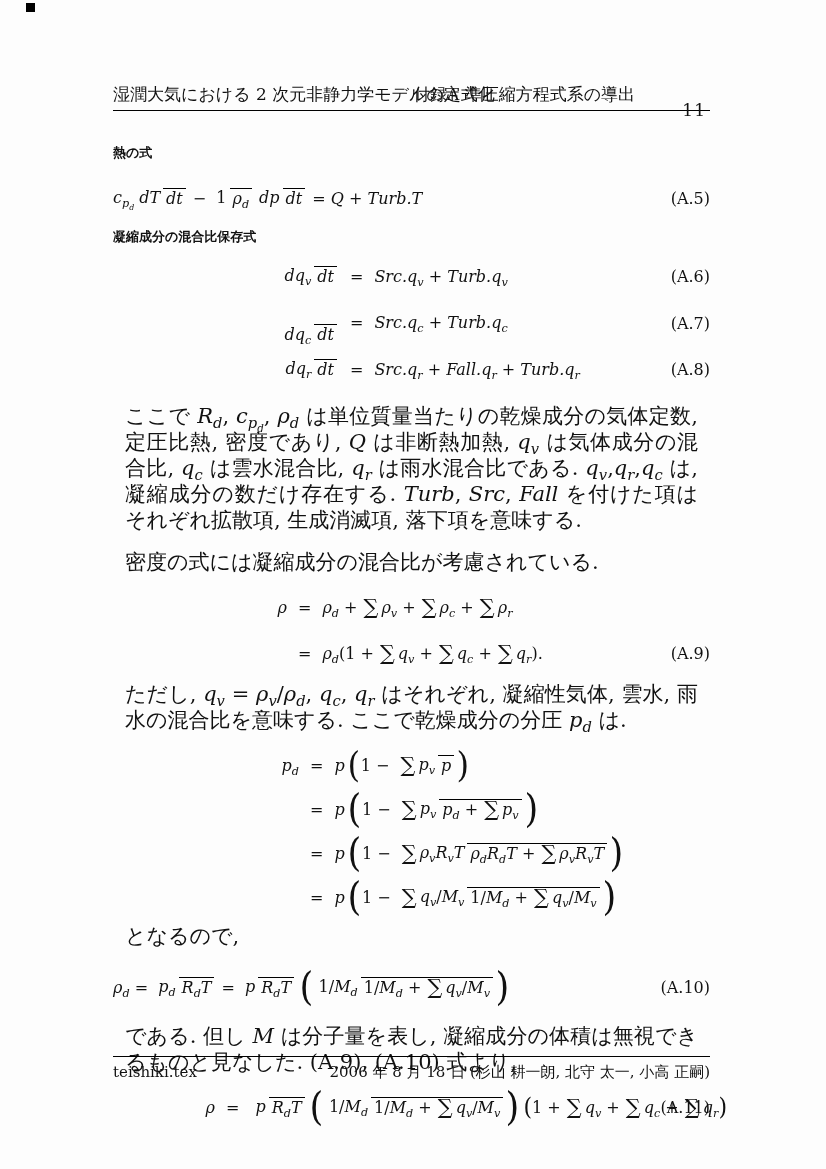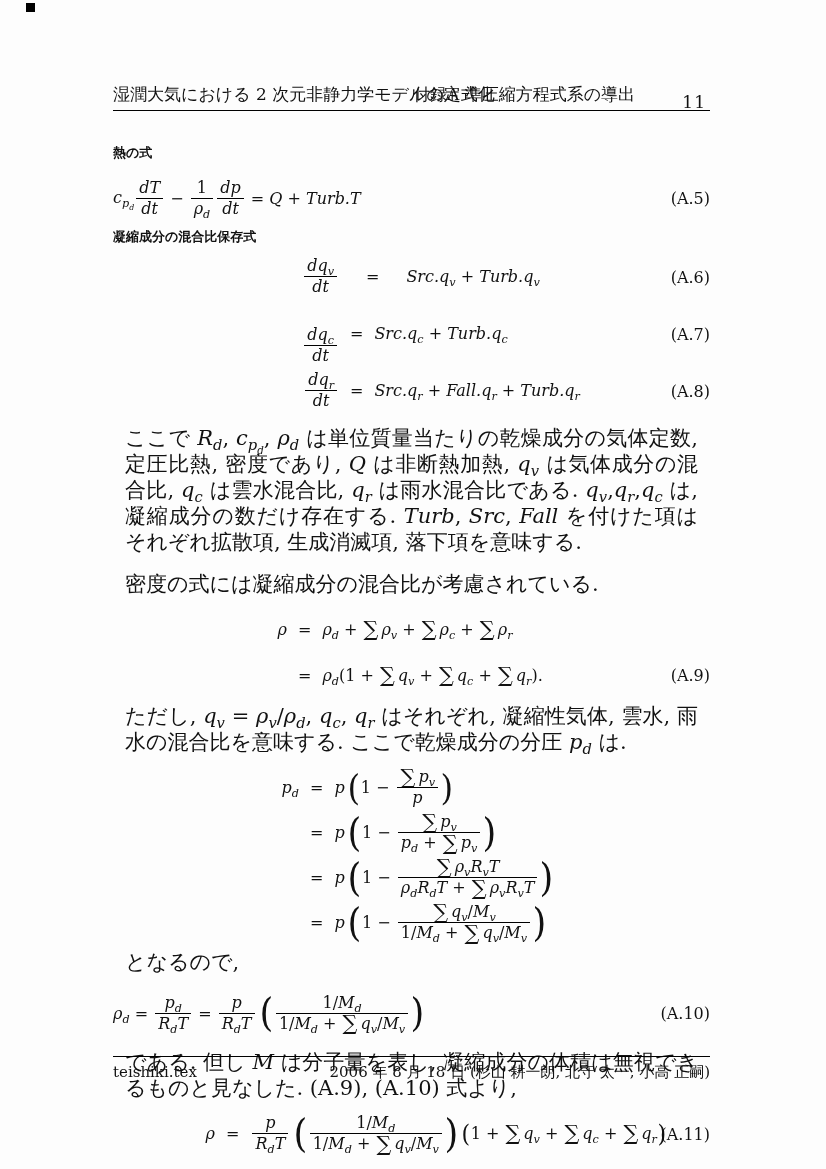--- a/index.html
+++ b/index.html
@@ -7,21 +7,21 @@
     width:826px;height:1169px;background:#fdfdfd;color:#111;
     font-family:"DejaVu Serif","Liberation Serif",serif;
     position:relative;overflow:hidden;font-size:16px;
   }
   .corner-mark{position:absolute;left:26px;top:3px;width:9px;height:9px;background:#000}
   
   .pageheader{position:absolute;left:113px;top:83px;width:597px;height:27px;
     border-bottom:1.2px solid #000;font-size:17px;line-height:22px}
   .runtitle{position:absolute;left:0;top:0;white-space:nowrap}
   .sectitle{position:absolute;left:300px;top:0;white-space:nowrap}
-  .pagenum{position:absolute;right:4px;top:8px;letter-spacing:1px}
+  .pagenum{position:absolute;right:4px;top:16px;letter-spacing:1px}
   
   .pagefooter{position:absolute;left:113px;top:1056px;width:597px;
     border-top:1.2px solid #000;padding-top:5px;display:flex;
     justify-content:space-between;font-size:15px;line-height:20px}
   
   .content{position:absolute;left:113px;top:0;width:597px;padding-top:142px}
   .h{font-family:"DejaVu Sans","Liberation Sans",sans-serif;font-weight:bold;
      font-size:13px;line-height:22px}
   .par{margin:12px;font-size:21px;line-height:26px;text-align:justify}
   .mi{font-style:italic}
@@ -30,21 +30,21 @@
   
   .eqrow{position:relative;display:flex;justify-content:flex-start;align-items:center}
   .eqbody{display:inline-flex;align-items:center}
   .eqnum{position:absolute;right:0;top:50%;transform:translateY(-50%);font-style:normal}
   .eqalign{display:flex;flex-direction:column;gap:4px}
   .arow{position:relative;display:flex;align-items:center;min-height:40px}
   .arow .lhs{display:inline-flex;justify-content:flex-end;align-items:center;flex:none}
   .arow .rel{flex:none;padding:0 11px}
   .arow .rhs{display:inline-flex;align-items:center;flex:none}
   .eqrow .mr,.eqrow .mi,.arow .mr,.arow .mi{white-space:pre}
-  .frac{display:inline-flex;flex-direction:column;vertical-align:middle;
+  .frac{display:inline-flex;flex-direction:row;vertical-align:middle;
         margin:0 2px;align-self:center}
   .frac .num,.frac .den{display:flex;justify-content:center;align-items:center;
         padding:0 3px;line-height:1.25;white-space:pre}
   .frac .den{border-top:1px solid #000}
   .sum{font-size:1.3em;line-height:.9;display:inline-block;margin:0 3px 0 1px;font-style:normal}
   .bigp{line-height:0;display:inline-block;font-style:normal;transform:scaleX(.92)}
 </style>
 </head>
 <body>
 
@@ -80,21 +80,21 @@
         <span class="mi">Q</span>
         <span class="mr"> + </span>
         <span class="mi">Turb.T</span>
       </span>
     <span class="eqnum mr">(A.5)</span>
   </div>
 
   <div class="h" style="margin-top:4px">凝縮成分の混合比保存式</div>
 
   <div class="eqalign" style="margin-top:8px">
-      <div class="arow" style="padding-left: 178px; gap: 16px;">
+      <div class="arow" style="padding-left: 178px;">
         <span class="lhs" style="width: 48px;">
           <span class="frac">
             <span class="num"><span class="mi">dq<sub><span class="mi">v</span></sub></span></span>
             <span class="den"><span class="mi">dt</span></span>
           </span>
         </span>
         <span class="rel mr">=</span>
         <span class="rhs">
           <span class="mi">Src.q<sub><span class="mi">v</span></sub></span>
           <span class="mr"> + </span>

